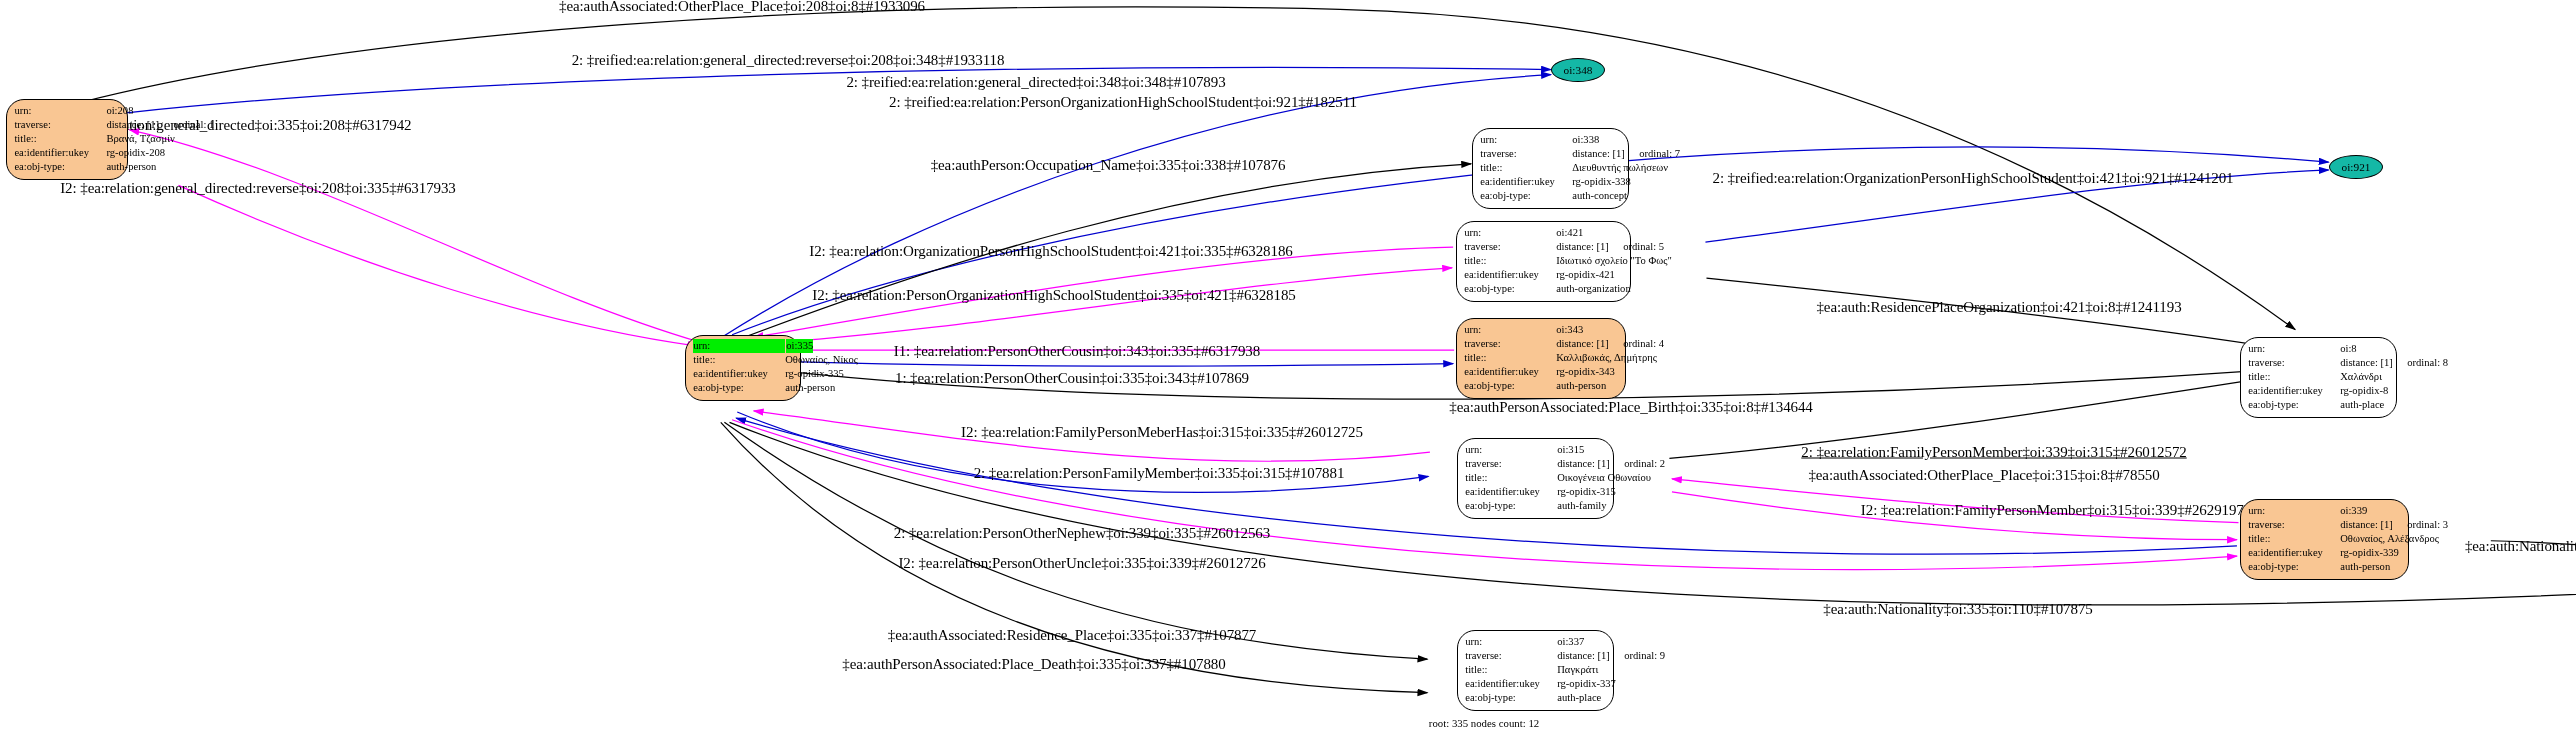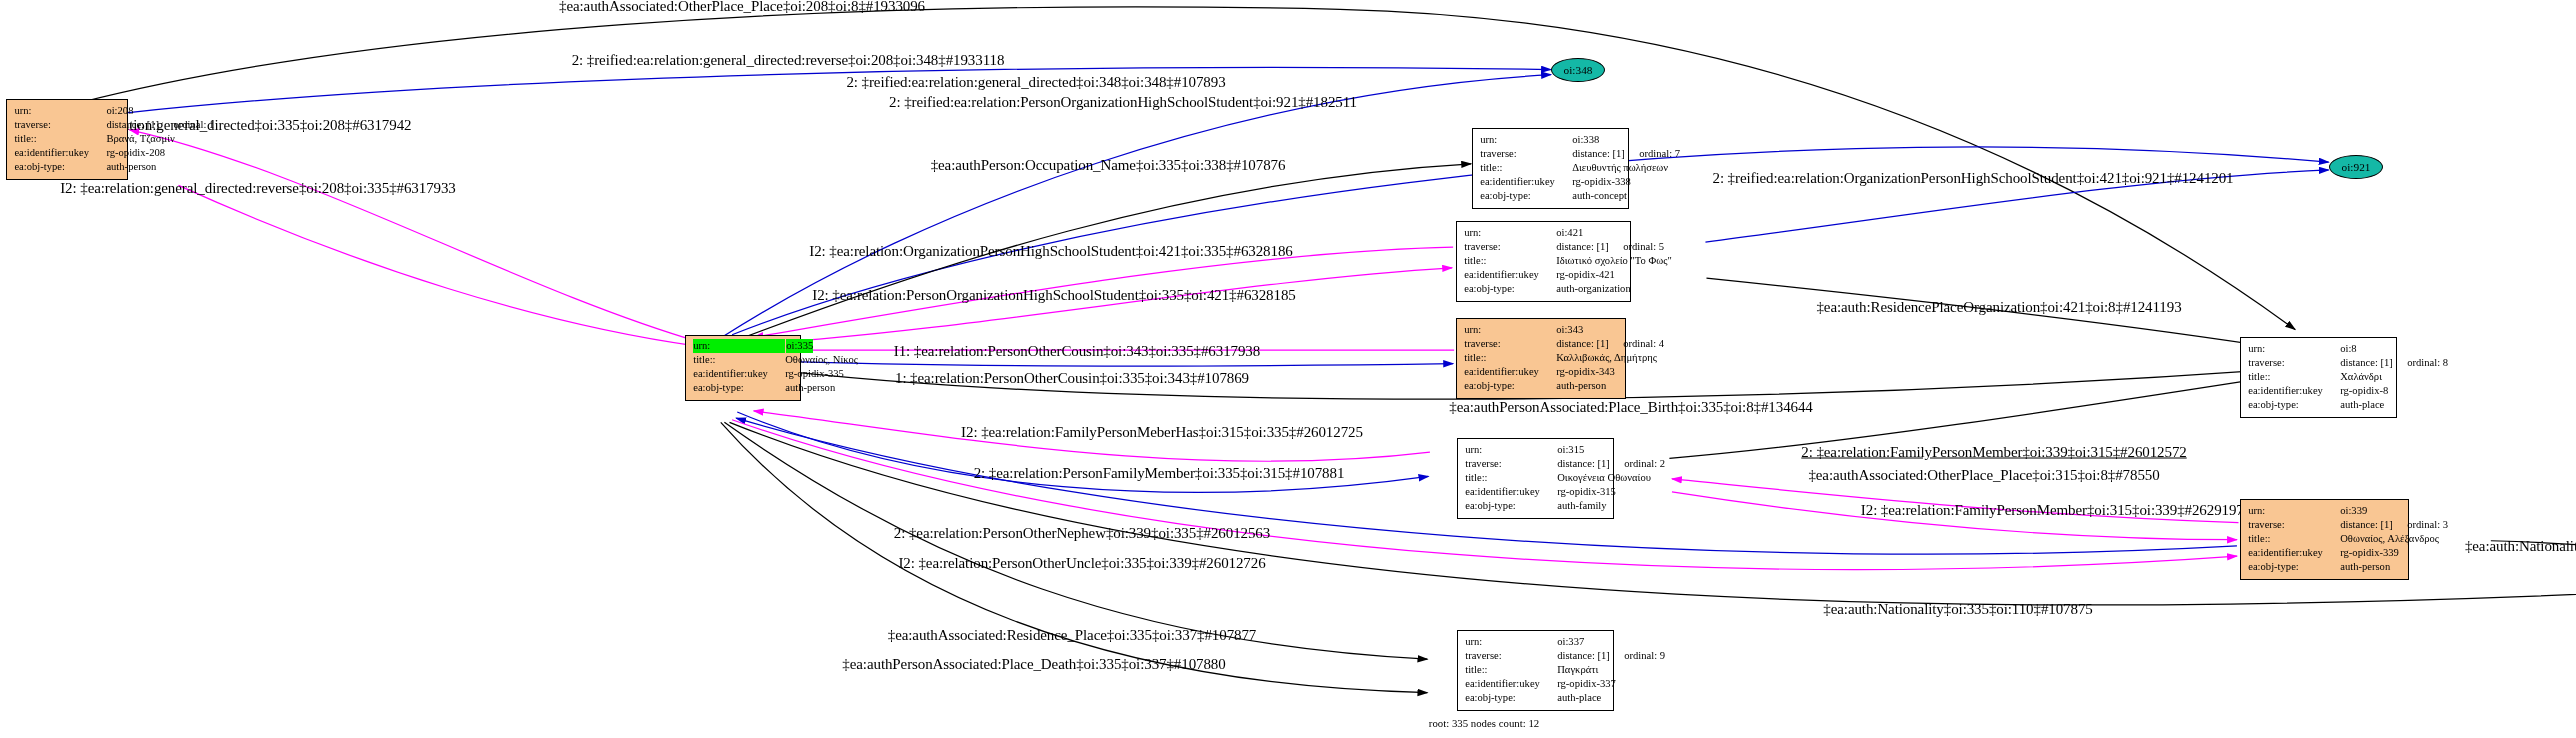--- a/index.html
+++ b/index.html
@@ -30,21 +30,21 @@
     color: #000000;
     white-space: nowrap;
     transform: translate(-50%, -50%);
     letter-spacing: -0.1px;
   }
   
   .node {
     position: absolute;
     box-sizing: border-box;
     border: 1px solid #000000;
-    border-radius: 0;
+    border-radius: 18px;
     background: #ffffff;
     padding: 4.1px 7.2px 4.6px 7.2px;
     font-size: 10.6px;
     line-height: 1.32;
     color: #000;
   }
   .node.filled { background: #f9c693; }
   .node .row { display: flex; }
   .node .k { width: 92px; flex: 0 0 92px; }
   .node .v { white-space: nowrap; }

